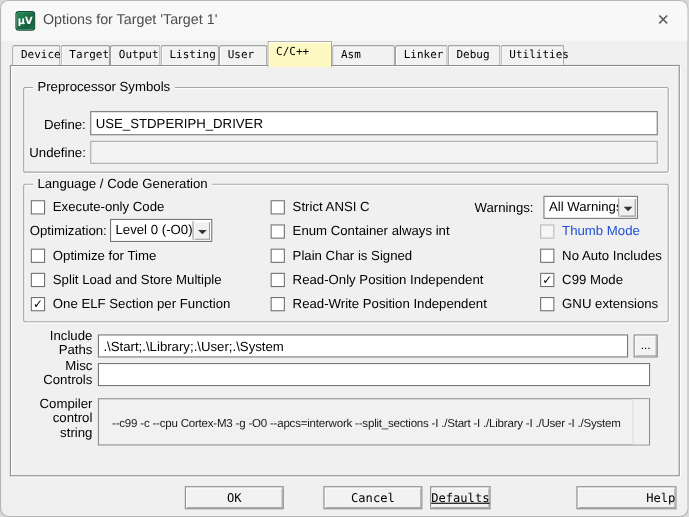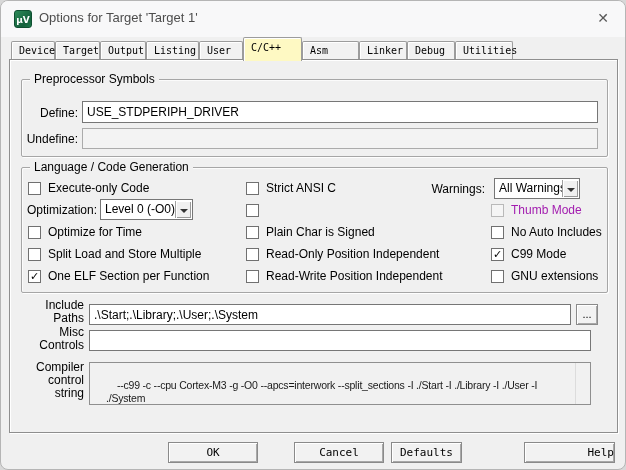--- a/index.html
+++ b/index.html
@@ -46,32 +46,32 @@
   .edit{
     position:absolute;border:1px solid #767676;background:#fff;font-size:12px;
     padding:0 4px;font-family:"Liberation Sans","DejaVu Sans",sans-serif;z-index:3;outline:none;
   }
   .edit:disabled,.edit.disabled{background:#f3f3f3;border-color:#ababab;color:#707070;}
   
   .cbrow{position:absolute;display:flex;align-items:center;gap:7px;height:14px;
     font-size:12px;z-index:3;cursor:default;white-space:nowrap;}
   .cbbox{width:13px;height:13px;background:#fff;border:1px solid #707070;
     font:bold 11px/11px "DejaVu Sans",sans-serif;text-align:center;color:#000;flex:0 0 13px;}
-  .cbrow.disabled{color:#a21caf;}
+  .cbrow.disabled{color:#1d4ed8;}
   .cbrow.disabled .cbbox{border-color:#b9b9b9;background:#f5f5f5;}
   
   .dd{position:absolute;height:21px;background:#fff;border:1px solid #767676;z-index:3;
     font-size:12px;line-height:19px;padding-left:4px;cursor:default;}
   .dd-btn{position:absolute;right:1px;top:1px;bottom:1px;width:16px;background:#f0f0f0;
     border-left:1px solid #a0a0a0;box-shadow:inset 1px 1px 0 #fff,inset -1px -1px 0 #9a9a9a;}
   .tri{position:absolute;left:4px;top:8px;width:0;height:0;
     border:4px solid transparent;border-top:4px solid #333;}
   
   .robox{position:absolute;background:#f1f1f1;border:1px solid #8f8f8f;z-index:3;
-    font-size:10.5px;letter-spacing:-0.2px;line-height:13px;padding:3px 16px;color:#1a1a1a;
+    font-size:10.5px;letter-spacing:-0.2px;line-height:13px;padding:3px 1px;color:#1a1a1a;
     white-space:pre-wrap;word-break:break-word;}
   .scrolltrack{position:absolute;right:0;top:0;bottom:0;width:15px;background:#f1f1f1;
     border-left:1px solid #dcdcdc;}
   
   .btn{
     position:absolute;top:441px;height:21px;background:#f2f2f2;border:1px solid #8a8a8a;
     box-shadow:inset 1px 1px 0 #ffffff,inset -1px -1px 0 #a8a8a8;
     font-family:"DejaVu Sans Mono","Liberation Mono",monospace;font-size:11px;
     text-align:center;line-height:19px;cursor:default;z-index:3;
   }
@@ -138,20 +138,21 @@
     <span class="cbbox">✓</span>
     <span>One ELF Section per Function</span>
   </div>
 
   <div class="cbrow" style="left:245px;top:180px;">
     <span class="cbbox"></span>
     <span>Strict ANSI C</span>
   </div>
   <div class="cbrow" style="left:245px;top:202px;">
     <span class="cbbox"></span>
+    <span>Enum Container always int</span>
   </div>
   <div class="cbrow" style="left:245px;top:224px;">
     <span class="cbbox"></span>
     <span>Plain Char is Signed</span>
   </div>
   <div class="cbrow" style="left:245px;top:246px;">
     <span class="cbbox"></span>
     <span>Read-Only Position Independent</span>
   </div>
   <div class="cbrow" style="left:245px;top:268px;">
@@ -191,16 +192,16 @@
   <input class="edit" style="left: 88px; top: 329px; width: 502px; height: 21px;" value="">
 
   <div class="lbl r" style="left:20px;top:360px;width:63px;line-height:13px;">Compiler control string</div>
   <div class="robox" style="left:88px;top:361px;width:502px;height:43px;">
     <span>--c99 -c --cpu Cortex-M3 -g -O0 --apcs=interwork --split_sections -I ./Start -I ./Library -I ./User -I ./System</span>
     <span class="scrolltrack"></span>
   </div>
 
   <div class="btn" style="left:167px;width:90px;">OK</div>
   <div class="btn" style="left:293px;width:90px;">Cancel</div>
-  <div class="btn" style="left:390px;width:71px;">Defaults</div>
+  <div class="btn" style="left:390px;width:55px;text-decoration:underline;">Defaults</div>
   <div class="btn" style="left:523px;width:91px;text-align:right;">Help</div>
 
 </div>
 
 </body></html>

